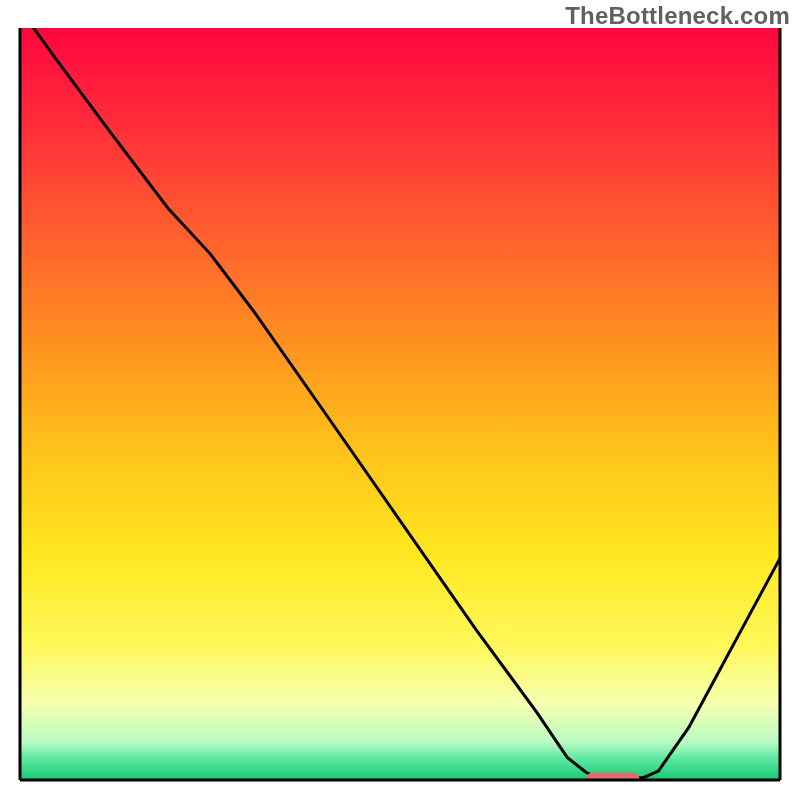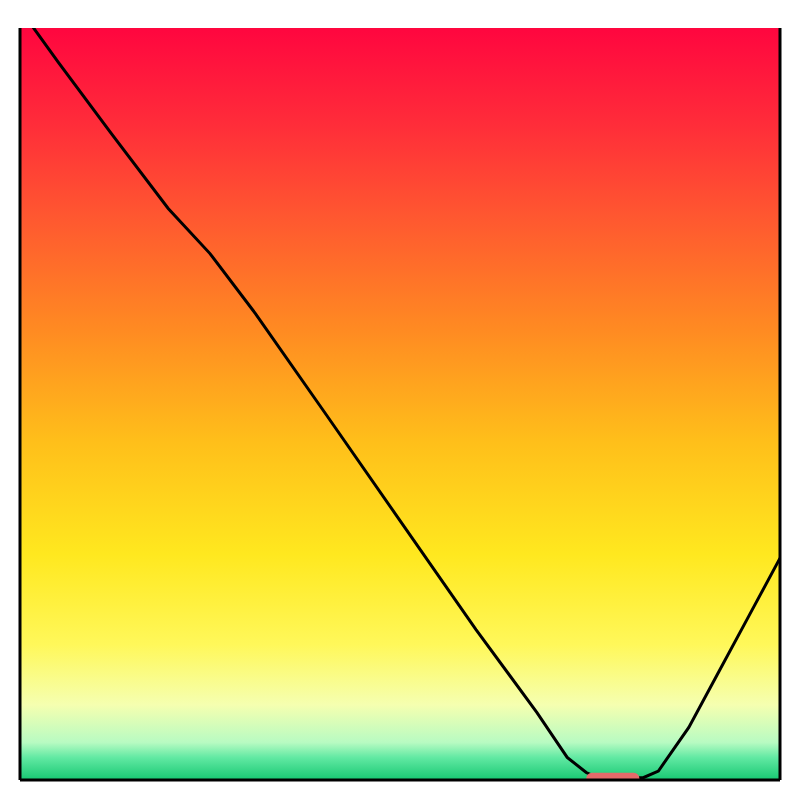--- a/index.html
+++ b/index.html
@@ -30,20 +30,21 @@
     left: 0;
     top: 0;
     width: 800px;
     height: 800px;
   }
 </style>
 </head>
 <body>
 
 <div class="chart-wrap">
+  <div class="watermark">TheBottleneck.com</div>
   <svg class="plot" viewBox="0 0 800 800">
     <defs>
       <linearGradient id="bg-grad" x1="0" y1="0" x2="0" y2="1">
           <stop offset="0%" stop-color="#ff063f"></stop>
           <stop offset="12%" stop-color="#ff2a3a"></stop>
           <stop offset="25%" stop-color="#ff5730"></stop>
           <stop offset="40%" stop-color="#ff8a22"></stop>
           <stop offset="55.00000000000001%" stop-color="#ffbf1a"></stop>
           <stop offset="70%" stop-color="#ffe81f"></stop>
           <stop offset="82%" stop-color="#fff85a"></stop>

